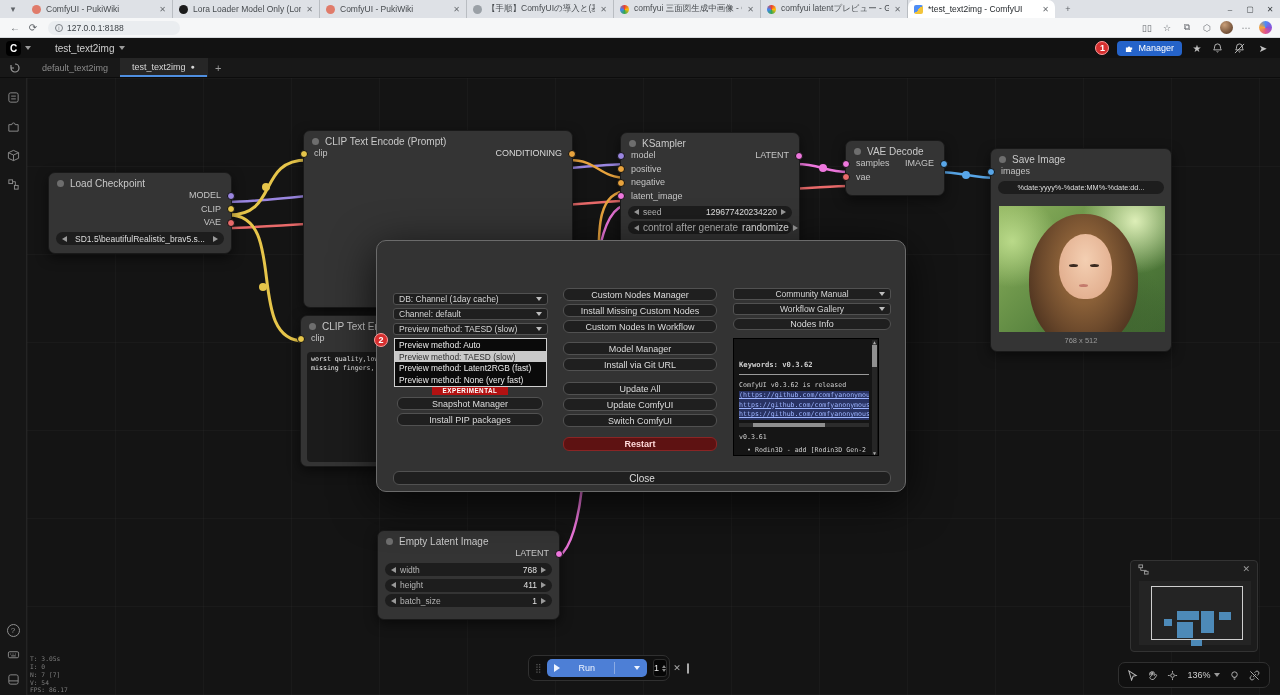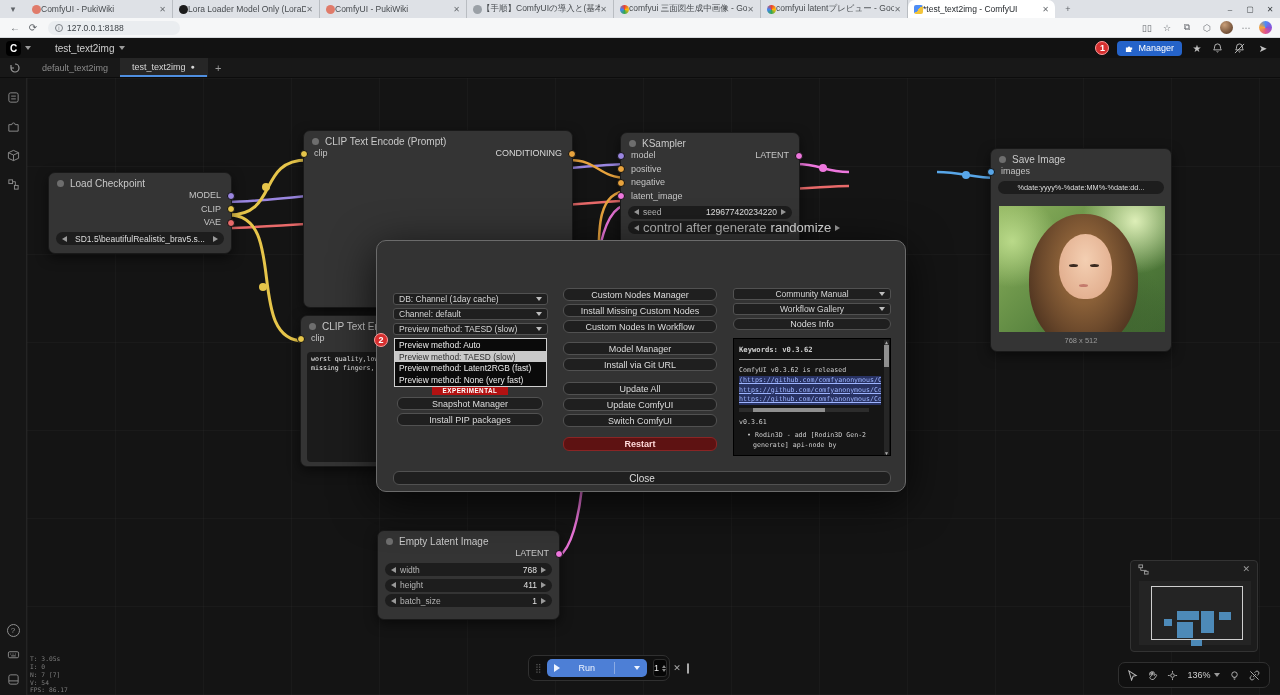--- a/index.html
+++ b/index.html
@@ -4,21 +4,21 @@
 <style>
   * { margin:0; padding:0; box-sizing:border-box; }
   html,body { width:1280px; height:695px; overflow:hidden; background:#141414;
     font-family:"Liberation Sans", sans-serif; }
   #app { position:relative; width:1280px; height:695px; overflow:hidden; }
 
   
   .tabstrip { position:absolute; left:0; top:0; width:1280px; height:18px;
     background:#dee1e6; display:flex; align-items:stretch; }
   .tab-tools { width:26px; display:flex; align-items:center; justify-content:center; color:#5f6368; font-size:9px; }
-  .btab { position:relative; width:147px; display:flex; align-items:center; 
+  .btab { position:relative; width:147px; display:flex; align-items:center; gap:5px;
     padding:0 6px; font-size:8.5px; color:#474b4f; border-right:1px solid #b9bdc2; }
   .btab .ttl { flex:1; white-space:nowrap; overflow:hidden; }
   .btab .tx { color:#6b6f73; font-size:8px; }
   .btab.active { background:#ffffff; border-radius:7px 7px 0 0; border-right:none; color:#1f2327; }
   .fav { width:9px; height:9px; border-radius:50%; flex:none; }
   .fav.sq { border-radius:2px; }
   .wctrls { margin-left:auto; display:flex; }
   .wc { width:20px; display:flex; align-items:center; justify-content:center; font-size:8px; color:#3c4043; }
   .toolbar { position:absolute; left:0; top:18px; width:1280px; height:20px; background:#f6f7f8;
     border-bottom:1px solid #d7dadd; display:flex; align-items:center; }
@@ -137,23 +137,23 @@
   .msel.centered .caret { position:absolute; right:5px; }
   .ddlist { position:absolute; left:17px; top:97px; width:153px; background:#0a0a0a;
     border:1px solid #cfcfcf; z-index:6; }
   .dditem { height:11.7px; display:flex; align-items:center; padding:0 4px; font-size:8.4px;
     color:#ececec; white-space:nowrap; overflow:hidden; }
   .dditem.sel { background:#c9c9c9; color:#2c2c2c; }
   .expbanner { position:absolute; left:55px; top:145px; width:76px; height:9px; background:#b31212;
     color:#fff; font-size:6.3px; font-weight:bold; display:flex; align-items:center;
     justify-content:center; letter-spacing:.5px; }
   .restart { background:#5e1212; border-color:#8a2525; color:#ffd9d9; font-weight:bold;border-radius:6px; }
-  .newsbox { position:absolute; left:356px; top:97px; width:158px; height:118px; background:#151515;
+  .newsbox { position:absolute; left:356px; top:97px; width:146px; height:118px; background:#151515;
     border:1px solid #000; font-family:"DejaVu Sans Mono", monospace; font-size:6.6px;
-    color:#cfcfcf; overflow:hidden; padding:6px 9px 0 5px; line-height:1.45; }
+    color:#cfcfcf; overflow:hidden; padding:21px 9px 0 5px; line-height:1.45; }
   .newsbox .kw { font-weight:bold; font-size:7.2px; }
   .newsbox hr { border:none; border-top:1px solid #9a9a9a; margin:4px 0 6px 0; }
   .nlink { display:block; color:#9db4ff; text-decoration:underline; background:rgba(64,86,196,.45);
     white-space:nowrap; overflow:hidden; }
   .hscroll { width:130px; height:4px; background:#2c2c2c; margin:3px 0 6px 0; position:relative; }
   .hscroll .thumb { position:absolute; left:14px; top:0; width:72px; height:4px; background:#8f8f8f; }
   .vscroll { position:absolute; right:1px; top:1px; width:5px; height:116px; background:#262626; }
   .vscroll .thumb { position:absolute; top:2px; left:0; width:5px; height:22px; background:#8f8f8f; }
   .vs-arrow { position:absolute; left:0; width:5px; font-size:5px; color:#aaa; text-align:center; }
   .bullet { white-space:nowrap; overflow:hidden; }
@@ -445,28 +445,44 @@
     <div class="srow">
         <span class="sin">latent_image</span>
       <span class="pin l p-latent"></span>
       </div>
     <div class="wg">
       <span class="arr-l"></span>
       <span class="lab">seed</span>
       <span class="val">129677420234220</span>
       <span class="arr-r"></span>
     </div>
-    <div class="wg" style="font-size:13px">
+    <div class="wg" style="font-size:10px">
       <span class="arr-l"></span>
       <span class="lab">control after generate</span>
       <span class="val">randomize</span>
       <span class="arr-r"></span>
     </div>
   </div>
 
+  <div class="node" style="left:845px;top:140px;width:100px;height:56px">
+    <div class="ntitle">
+        <span class="ndot"></span>
+      <span>VAE Decode</span>
+      </div>
+    <div class="srow">
+      <span class="sin">samples</span>
+      <span class="pin l p-latent"></span>
+      <span class="sout">IMAGE</span>
+      <span class="pin r p-image"></span>
+    </div>
+    <div class="srow">
+        <span class="sin">vae</span>
+      <span class="pin l p-vae"></span>
+      </div>
+  </div>
 
   <div class="node" style="left:990px;top:148px;width:182px;height:204px">
     <div class="ntitle">
         <span class="ndot"></span>
       <span>Save Image</span>
       </div>
     <div class="srow">
         <span class="sin">images</span>
       <span class="pin l p-image"></span>
       </div>

